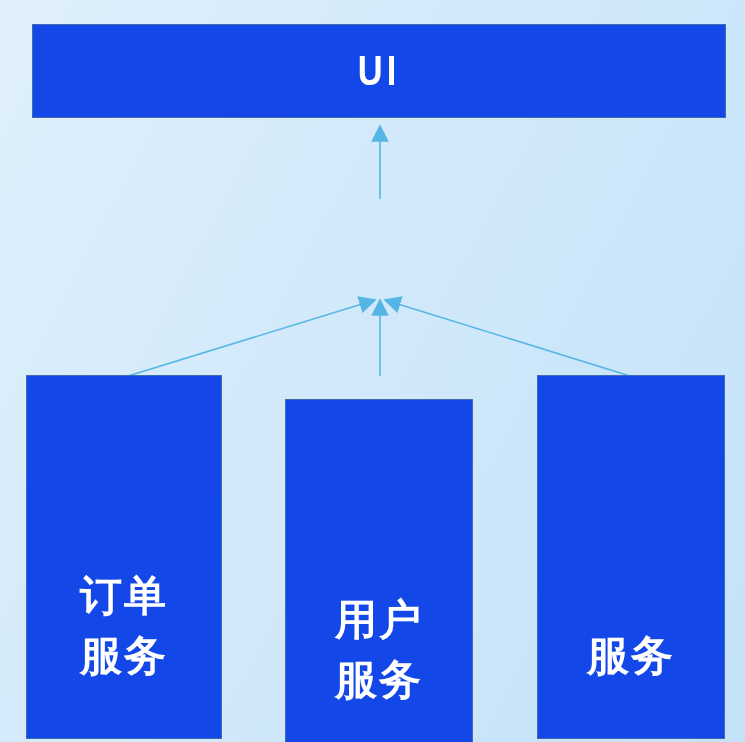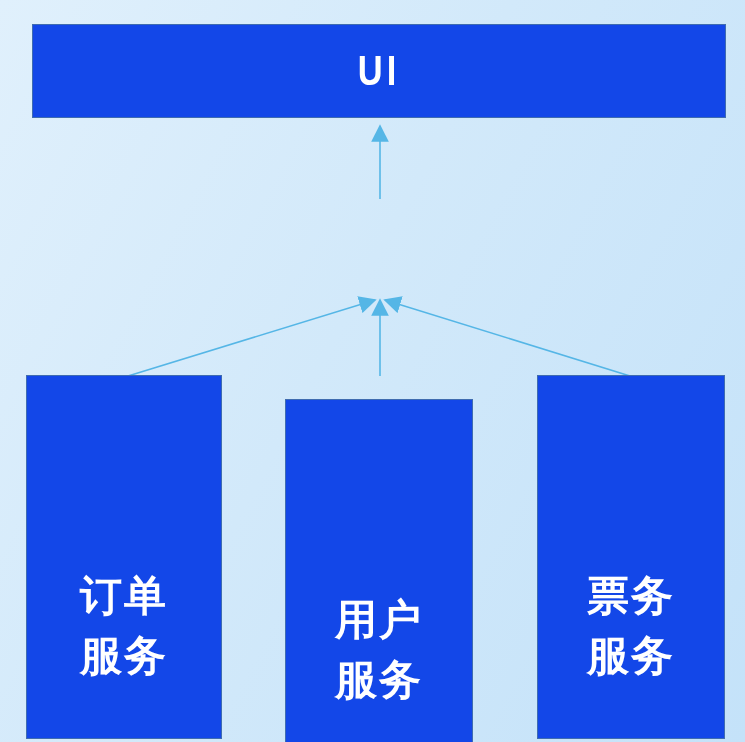--- a/index.html
+++ b/index.html
@@ -88,18 +88,17 @@
 
   <div id="node-user" class="node node--service">
     <div class="service-label">
       <div>用户</div>
       <div>服务</div>
     </div>
   </div>
 
   <div id="node-ticket" class="node node--service">
     <div class="service-label">
-      <div>票务</div>
       <div>服务</div>
     </div>
   </div>
 
 </div>
 
 </body></html>

